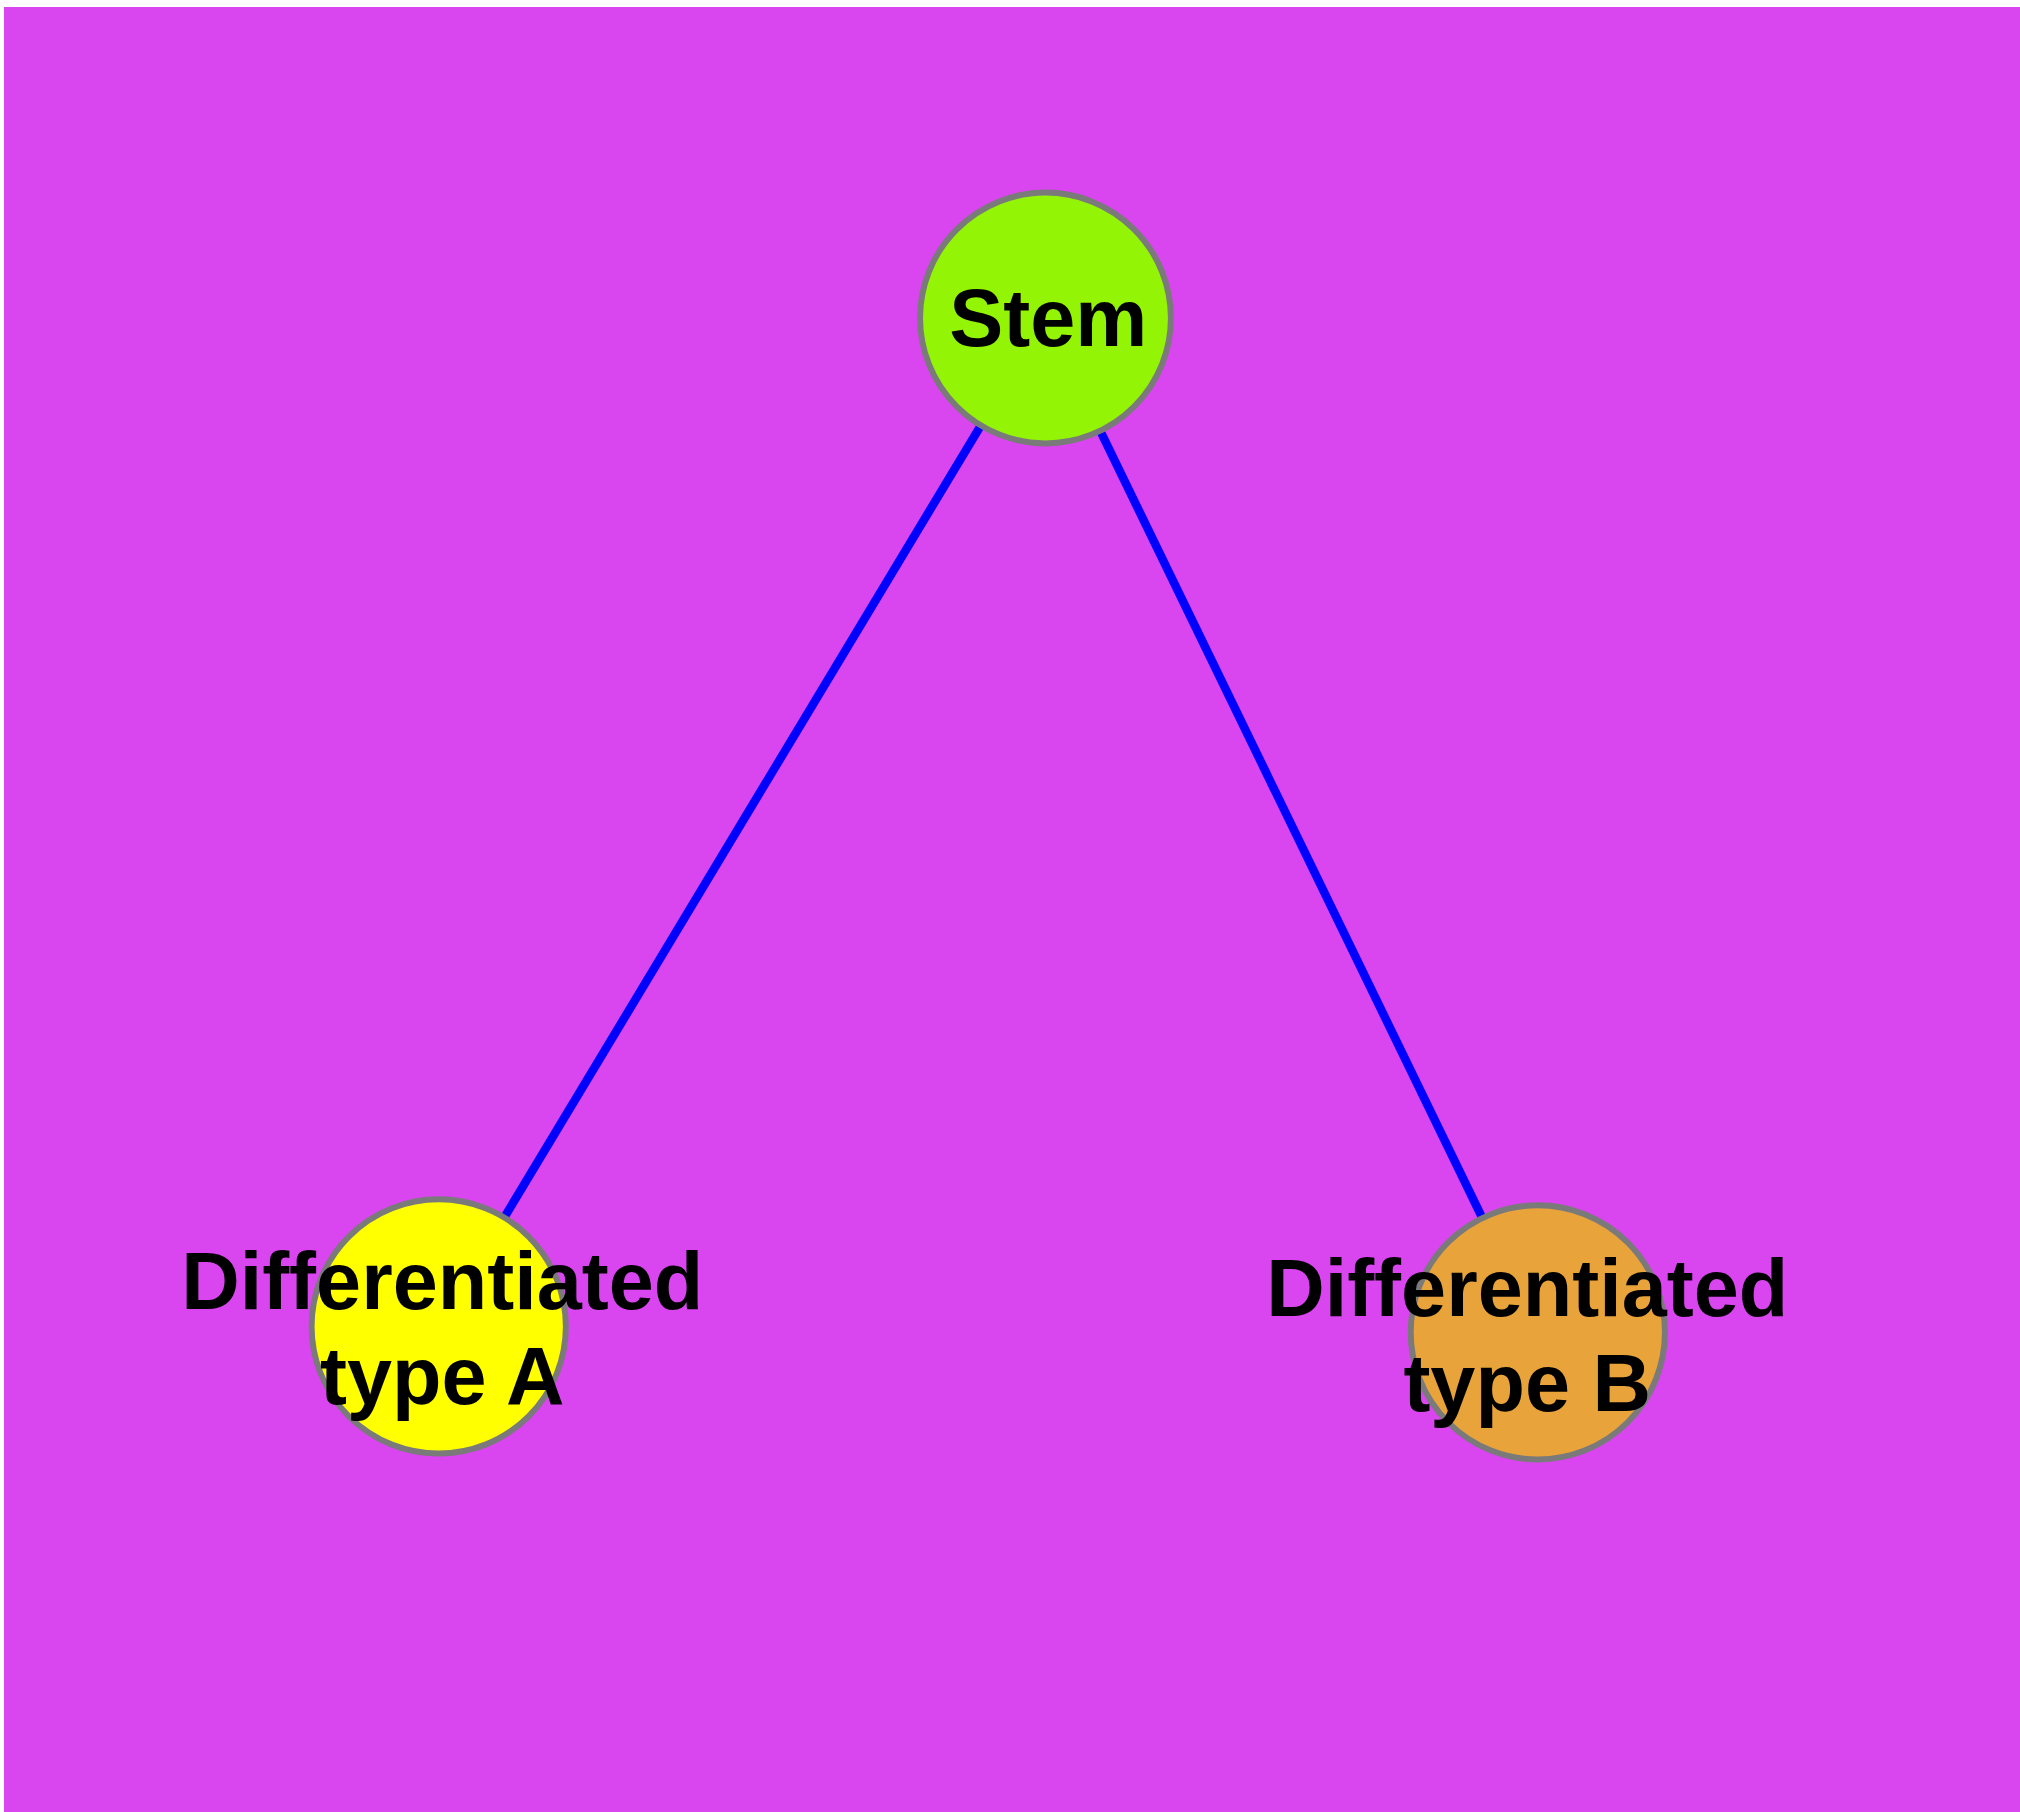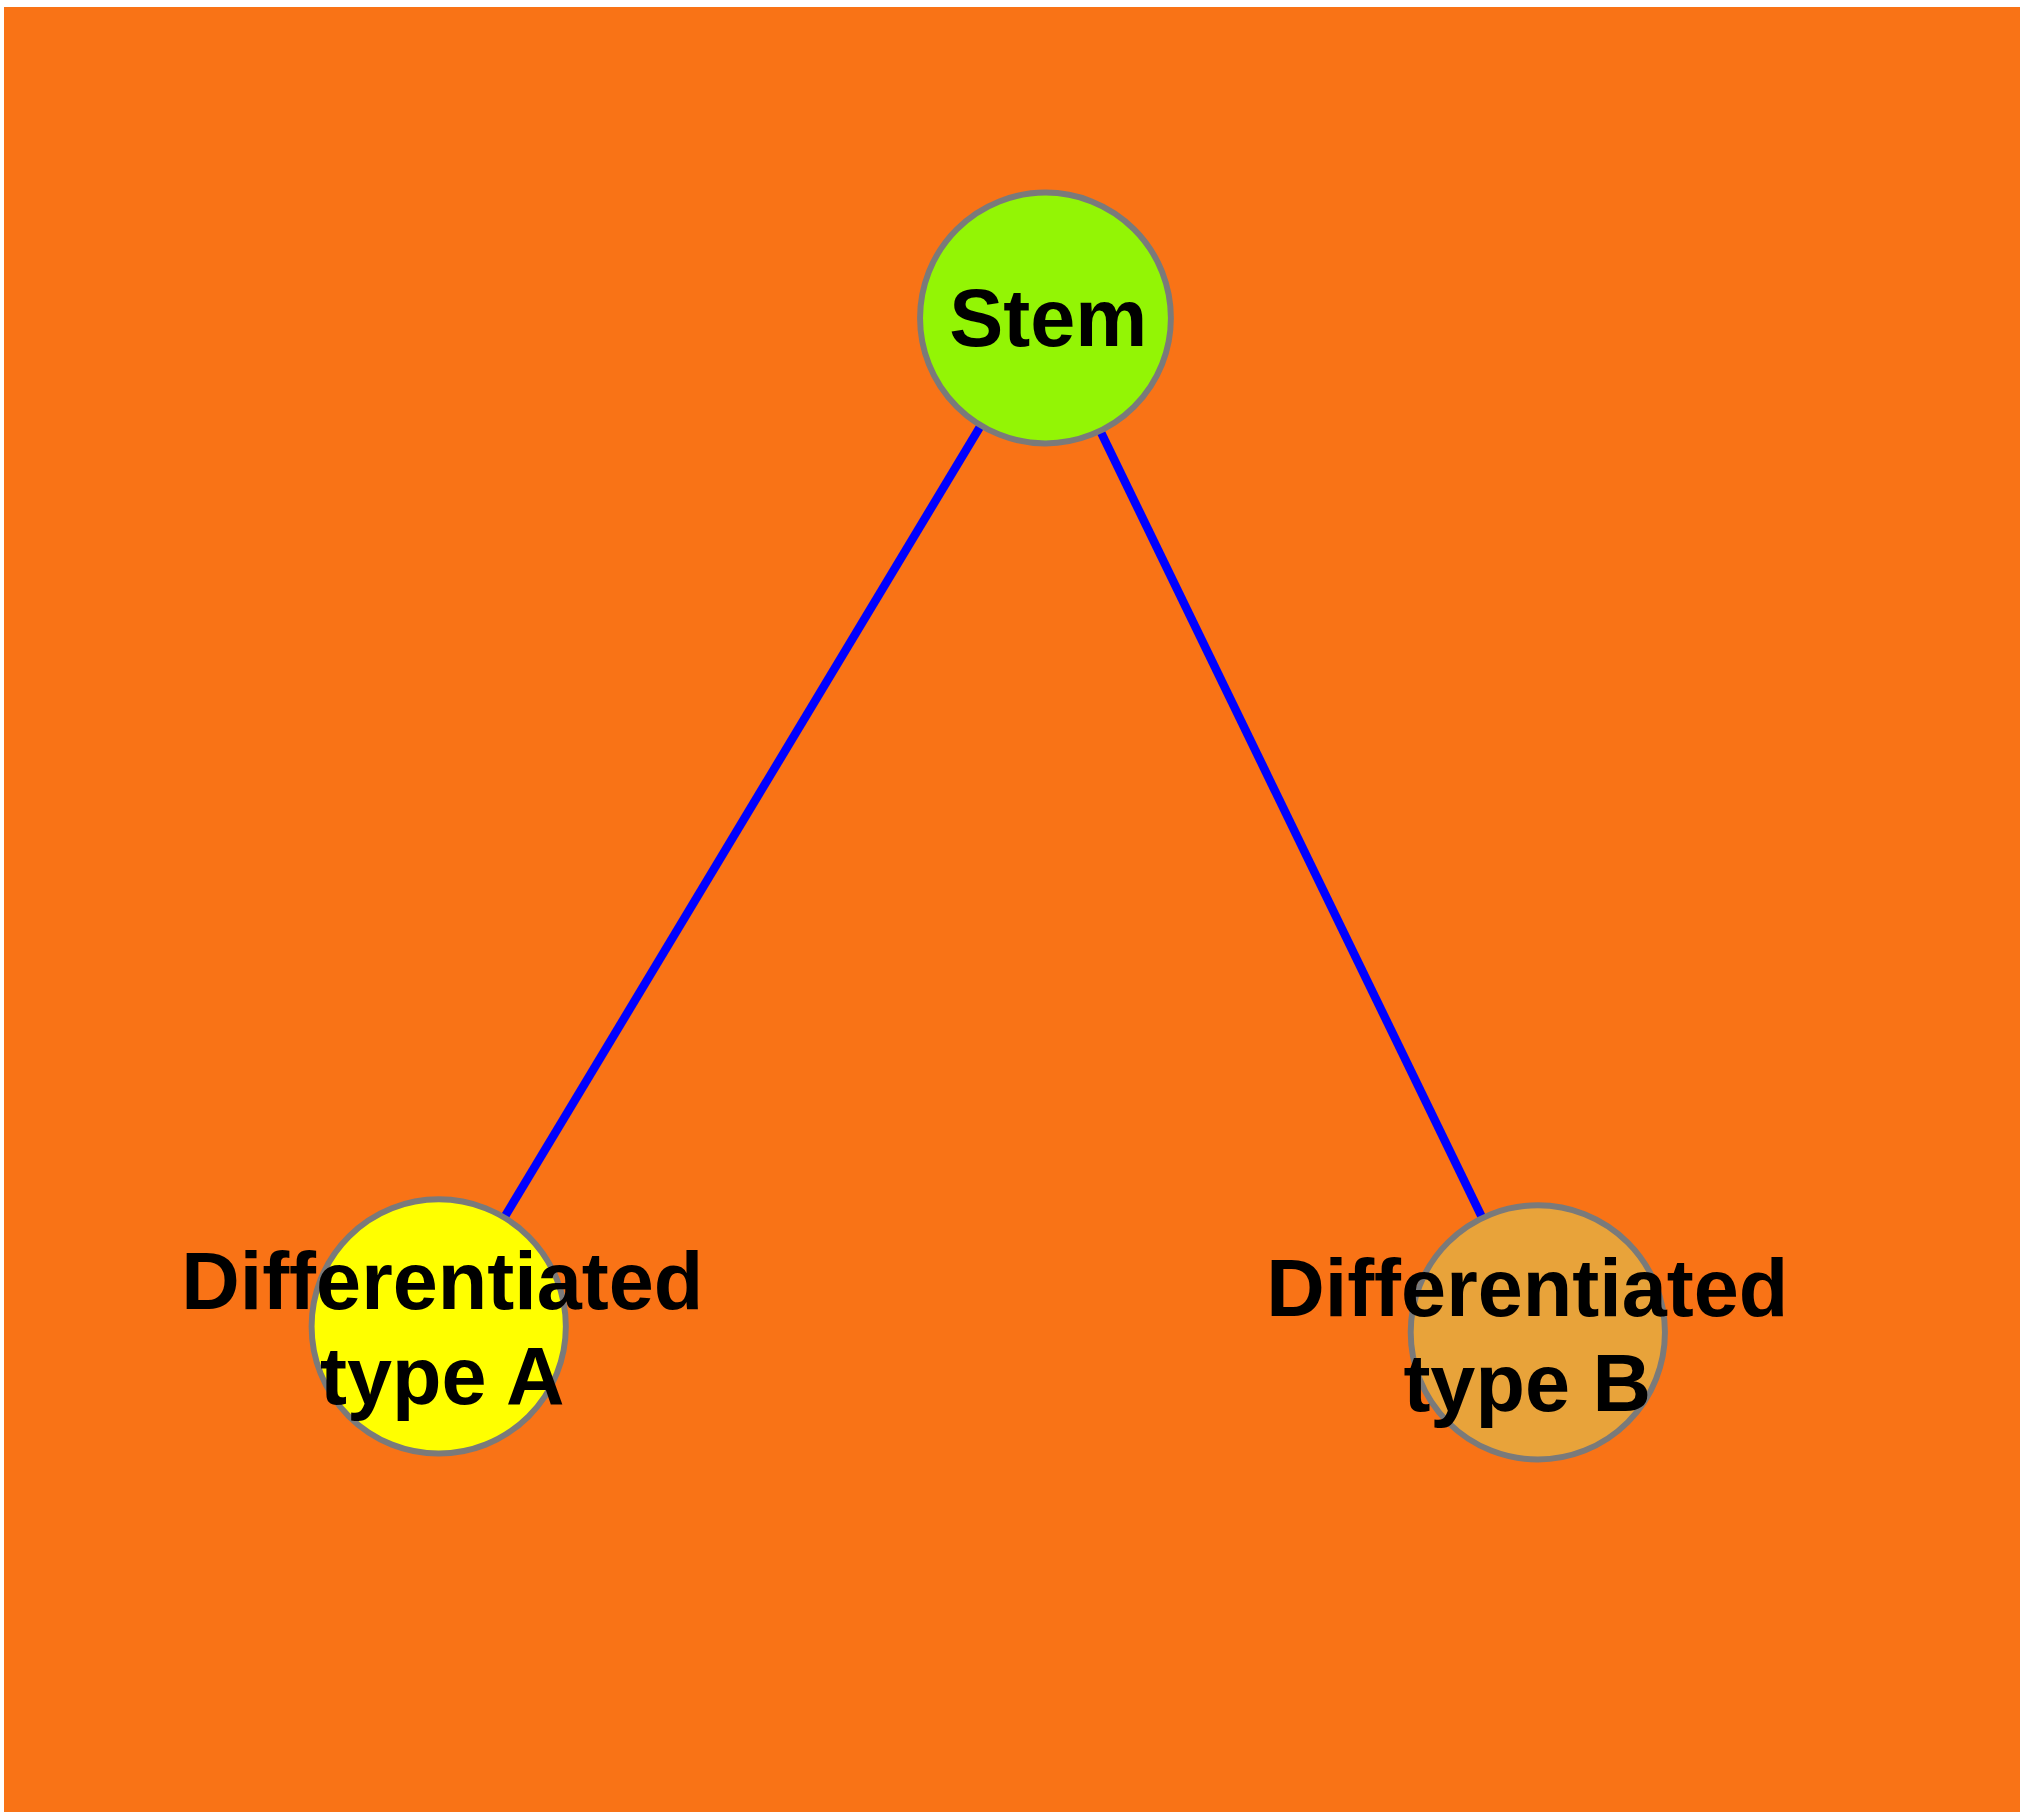--- a/index.html
+++ b/index.html
@@ -16,21 +16,21 @@
     width: 2021px;
     height: 1812px;
     background: #ffffff;
   }
   .diagram-panel {
     position: absolute;
     left: 4.2px;
     top: 6.8px;
     width: 2016px;
     height: 1805px;
-    background: #f97316;
+    background: #d946ef;
     text-decoration: underline;
   }
   .graph-svg {
     position: absolute;
     left: 0;
     top: 0;
     width: 100%;
     height: 100%;
     display: block;
   }

